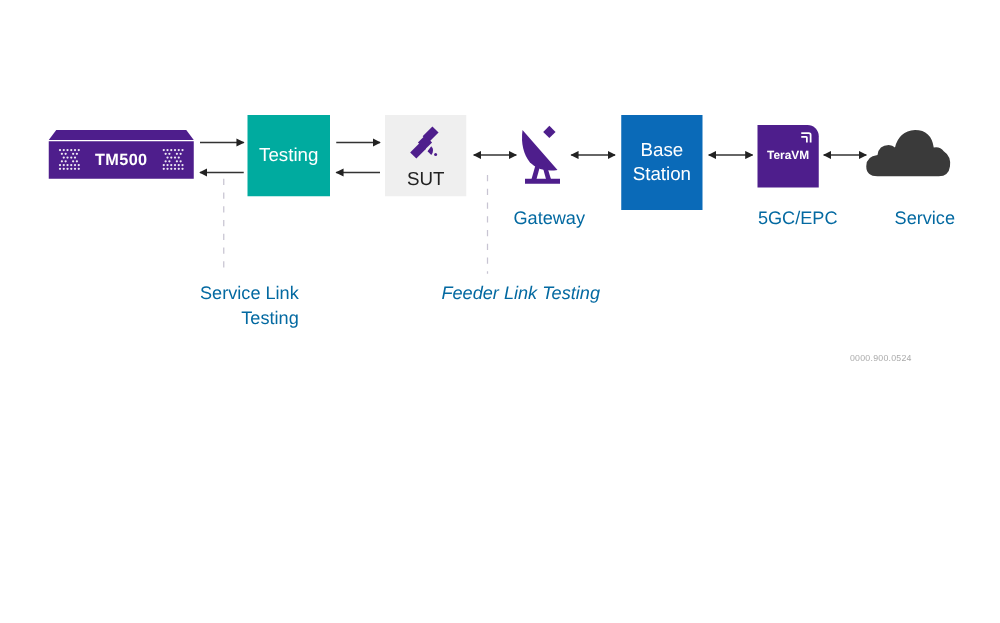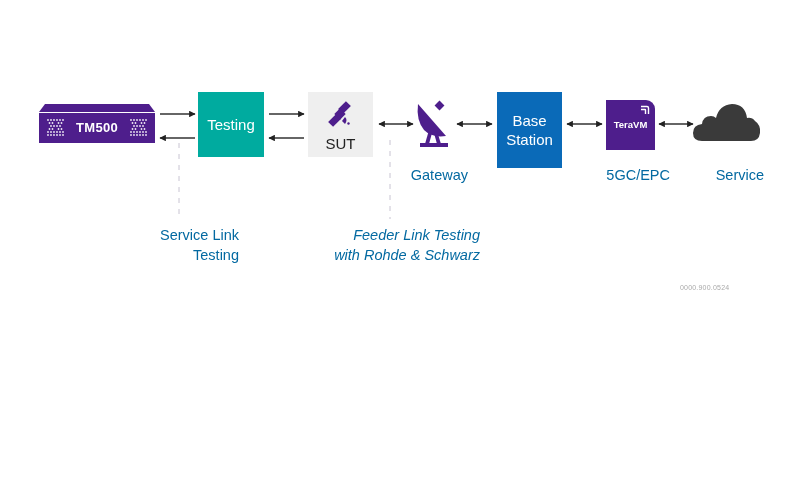--- a/index.html
+++ b/index.html
@@ -162,16 +162,15 @@
   <path fill="#3a3a3a" d="M10,41 Q1,41 1,33 Q1,25 10,24 Q11,16 19,16 Q22,16 24,18 Q27,5 40,4 Q53,4 55,18 Q60,17 63,21 Q69,25 68,33 Q67,41 59,41 z"></path>
 </svg>
 <div class="abs label" style="left:688px;top:165px;width:76px;">Service</div>
 
 <div class="abs label" style="left:119px;top:225px;width:120px;">
   <div>Service Link</div>
   <div>Testing</div>
 </div>
 <div class="abs label" style="left:300px;top:225px;width:180px;font-style:italic;">
   <div>Feeder Link Testing</div>
-  <div>with Rohde &amp; Schwarz</div>
 </div>
 
 <div class="abs code" style="left:680px;top:284px;">0000.900.0524</div>
 
 </body></html>

